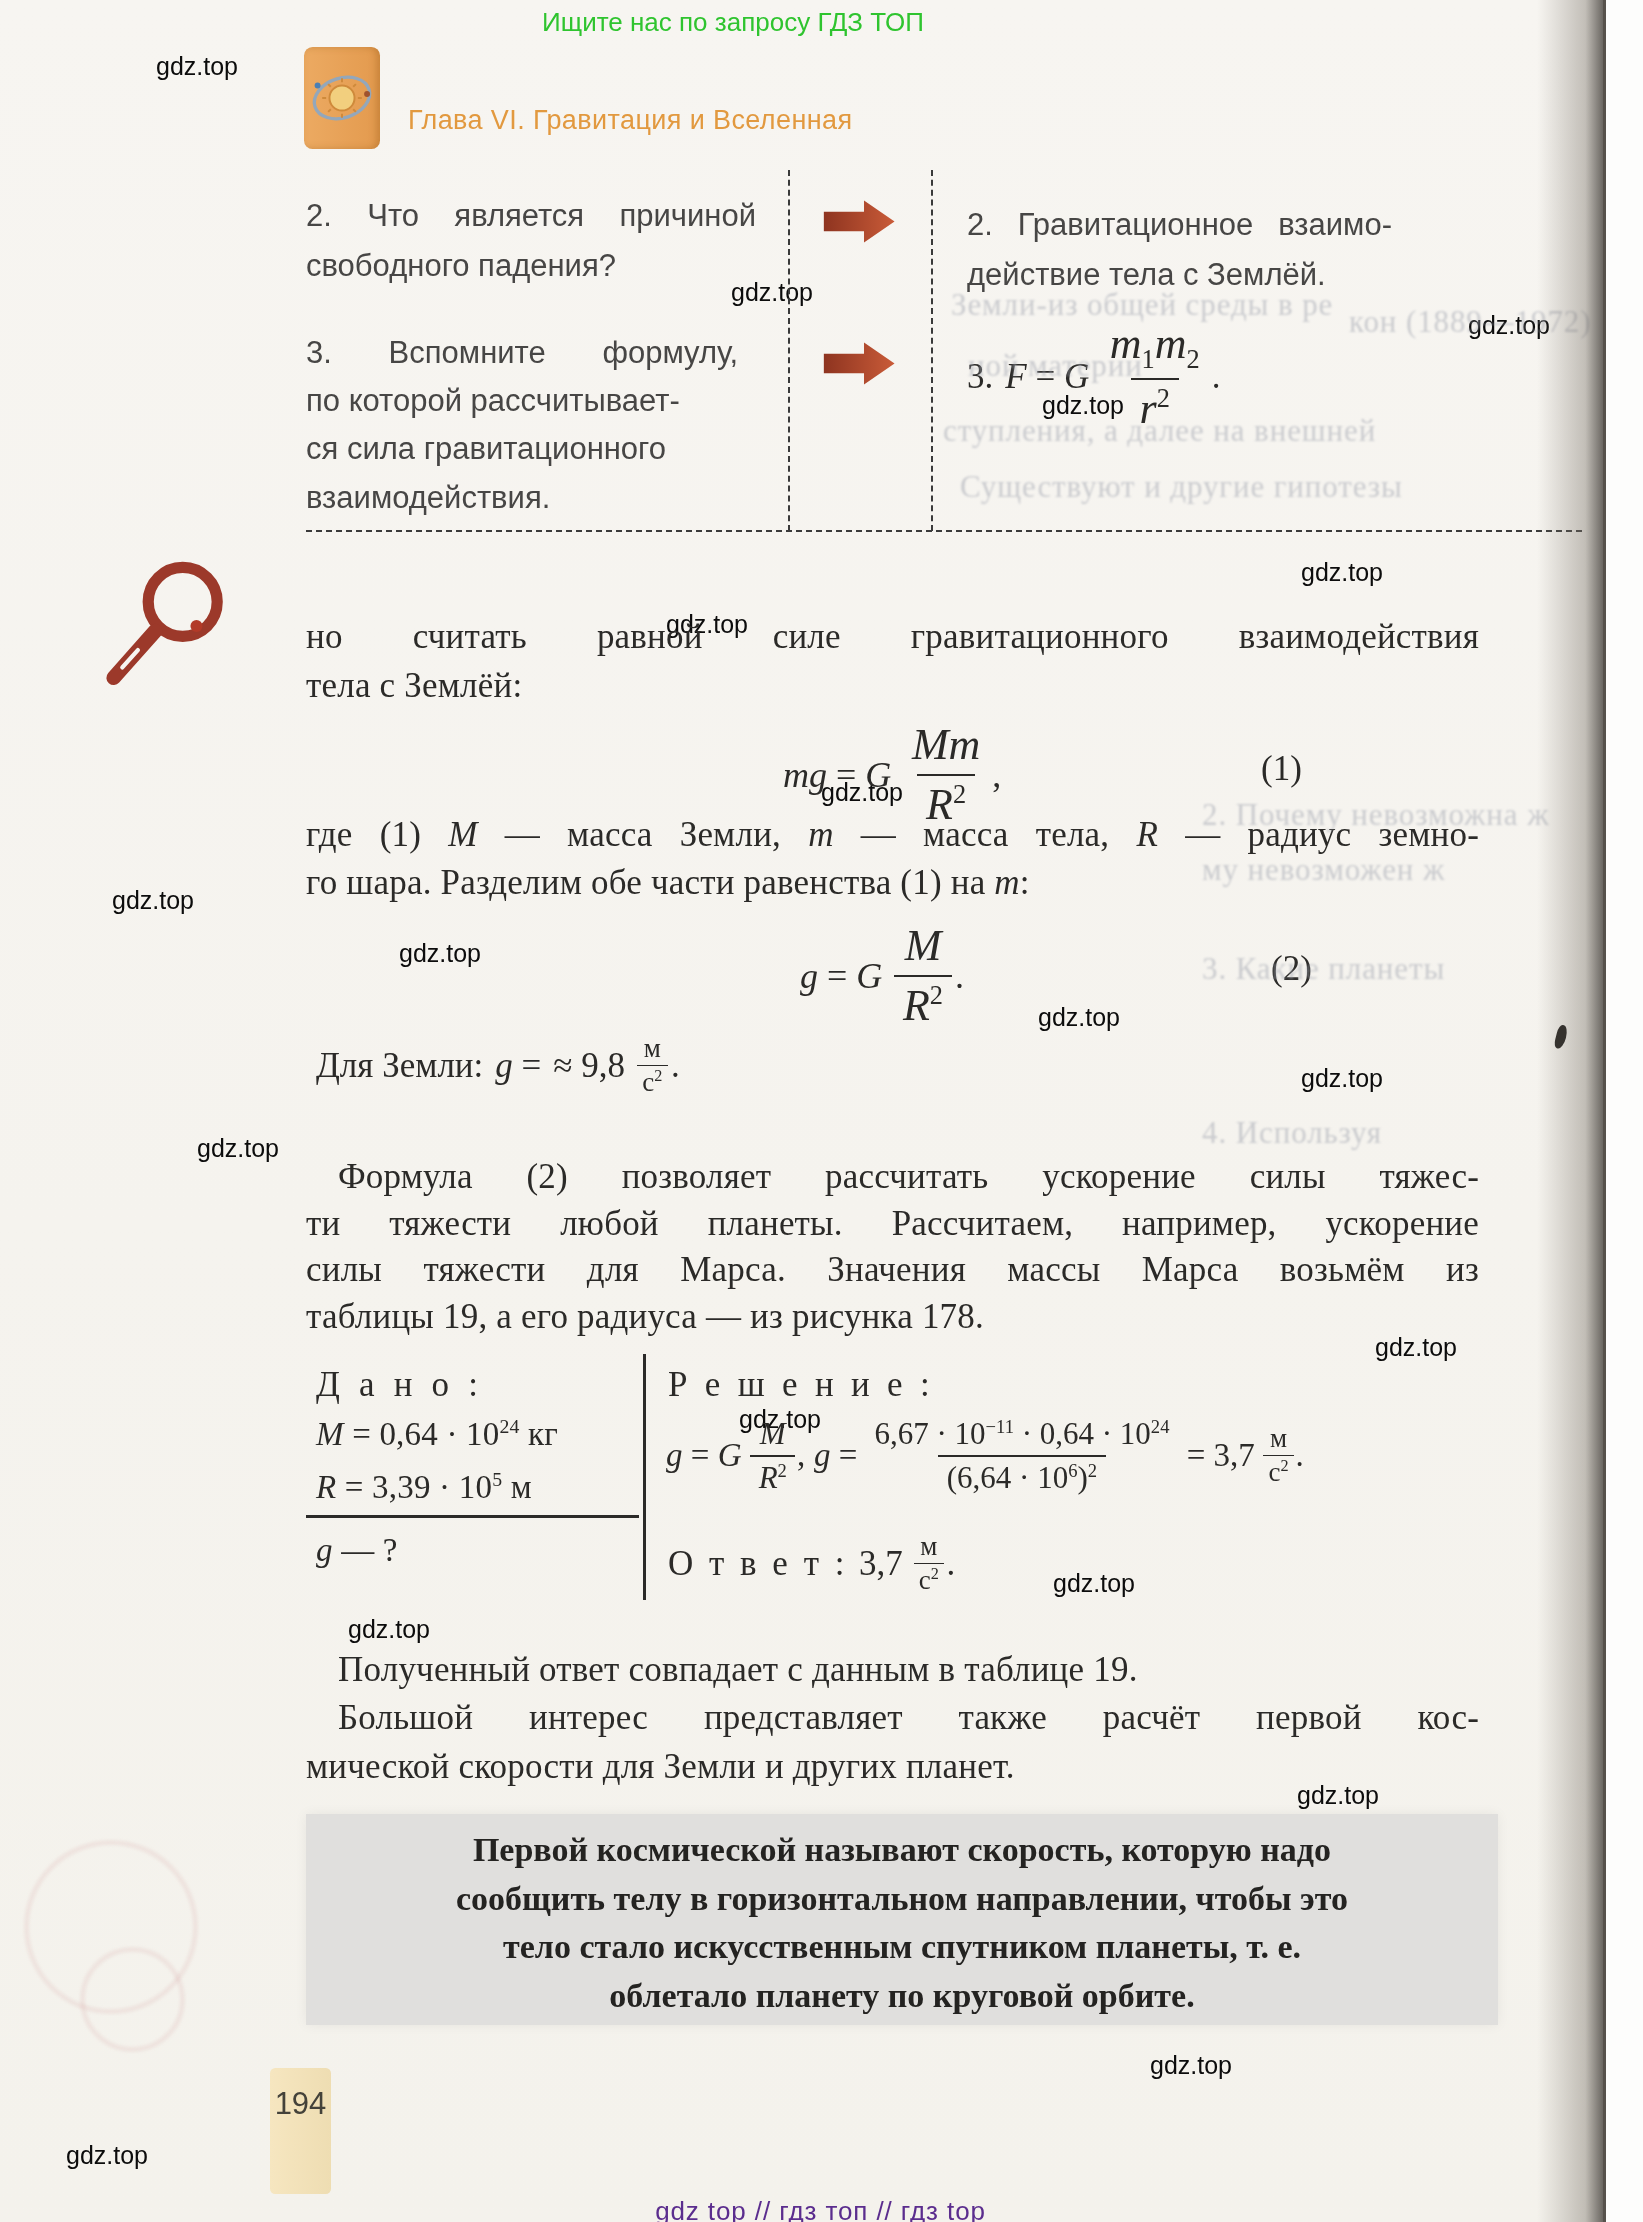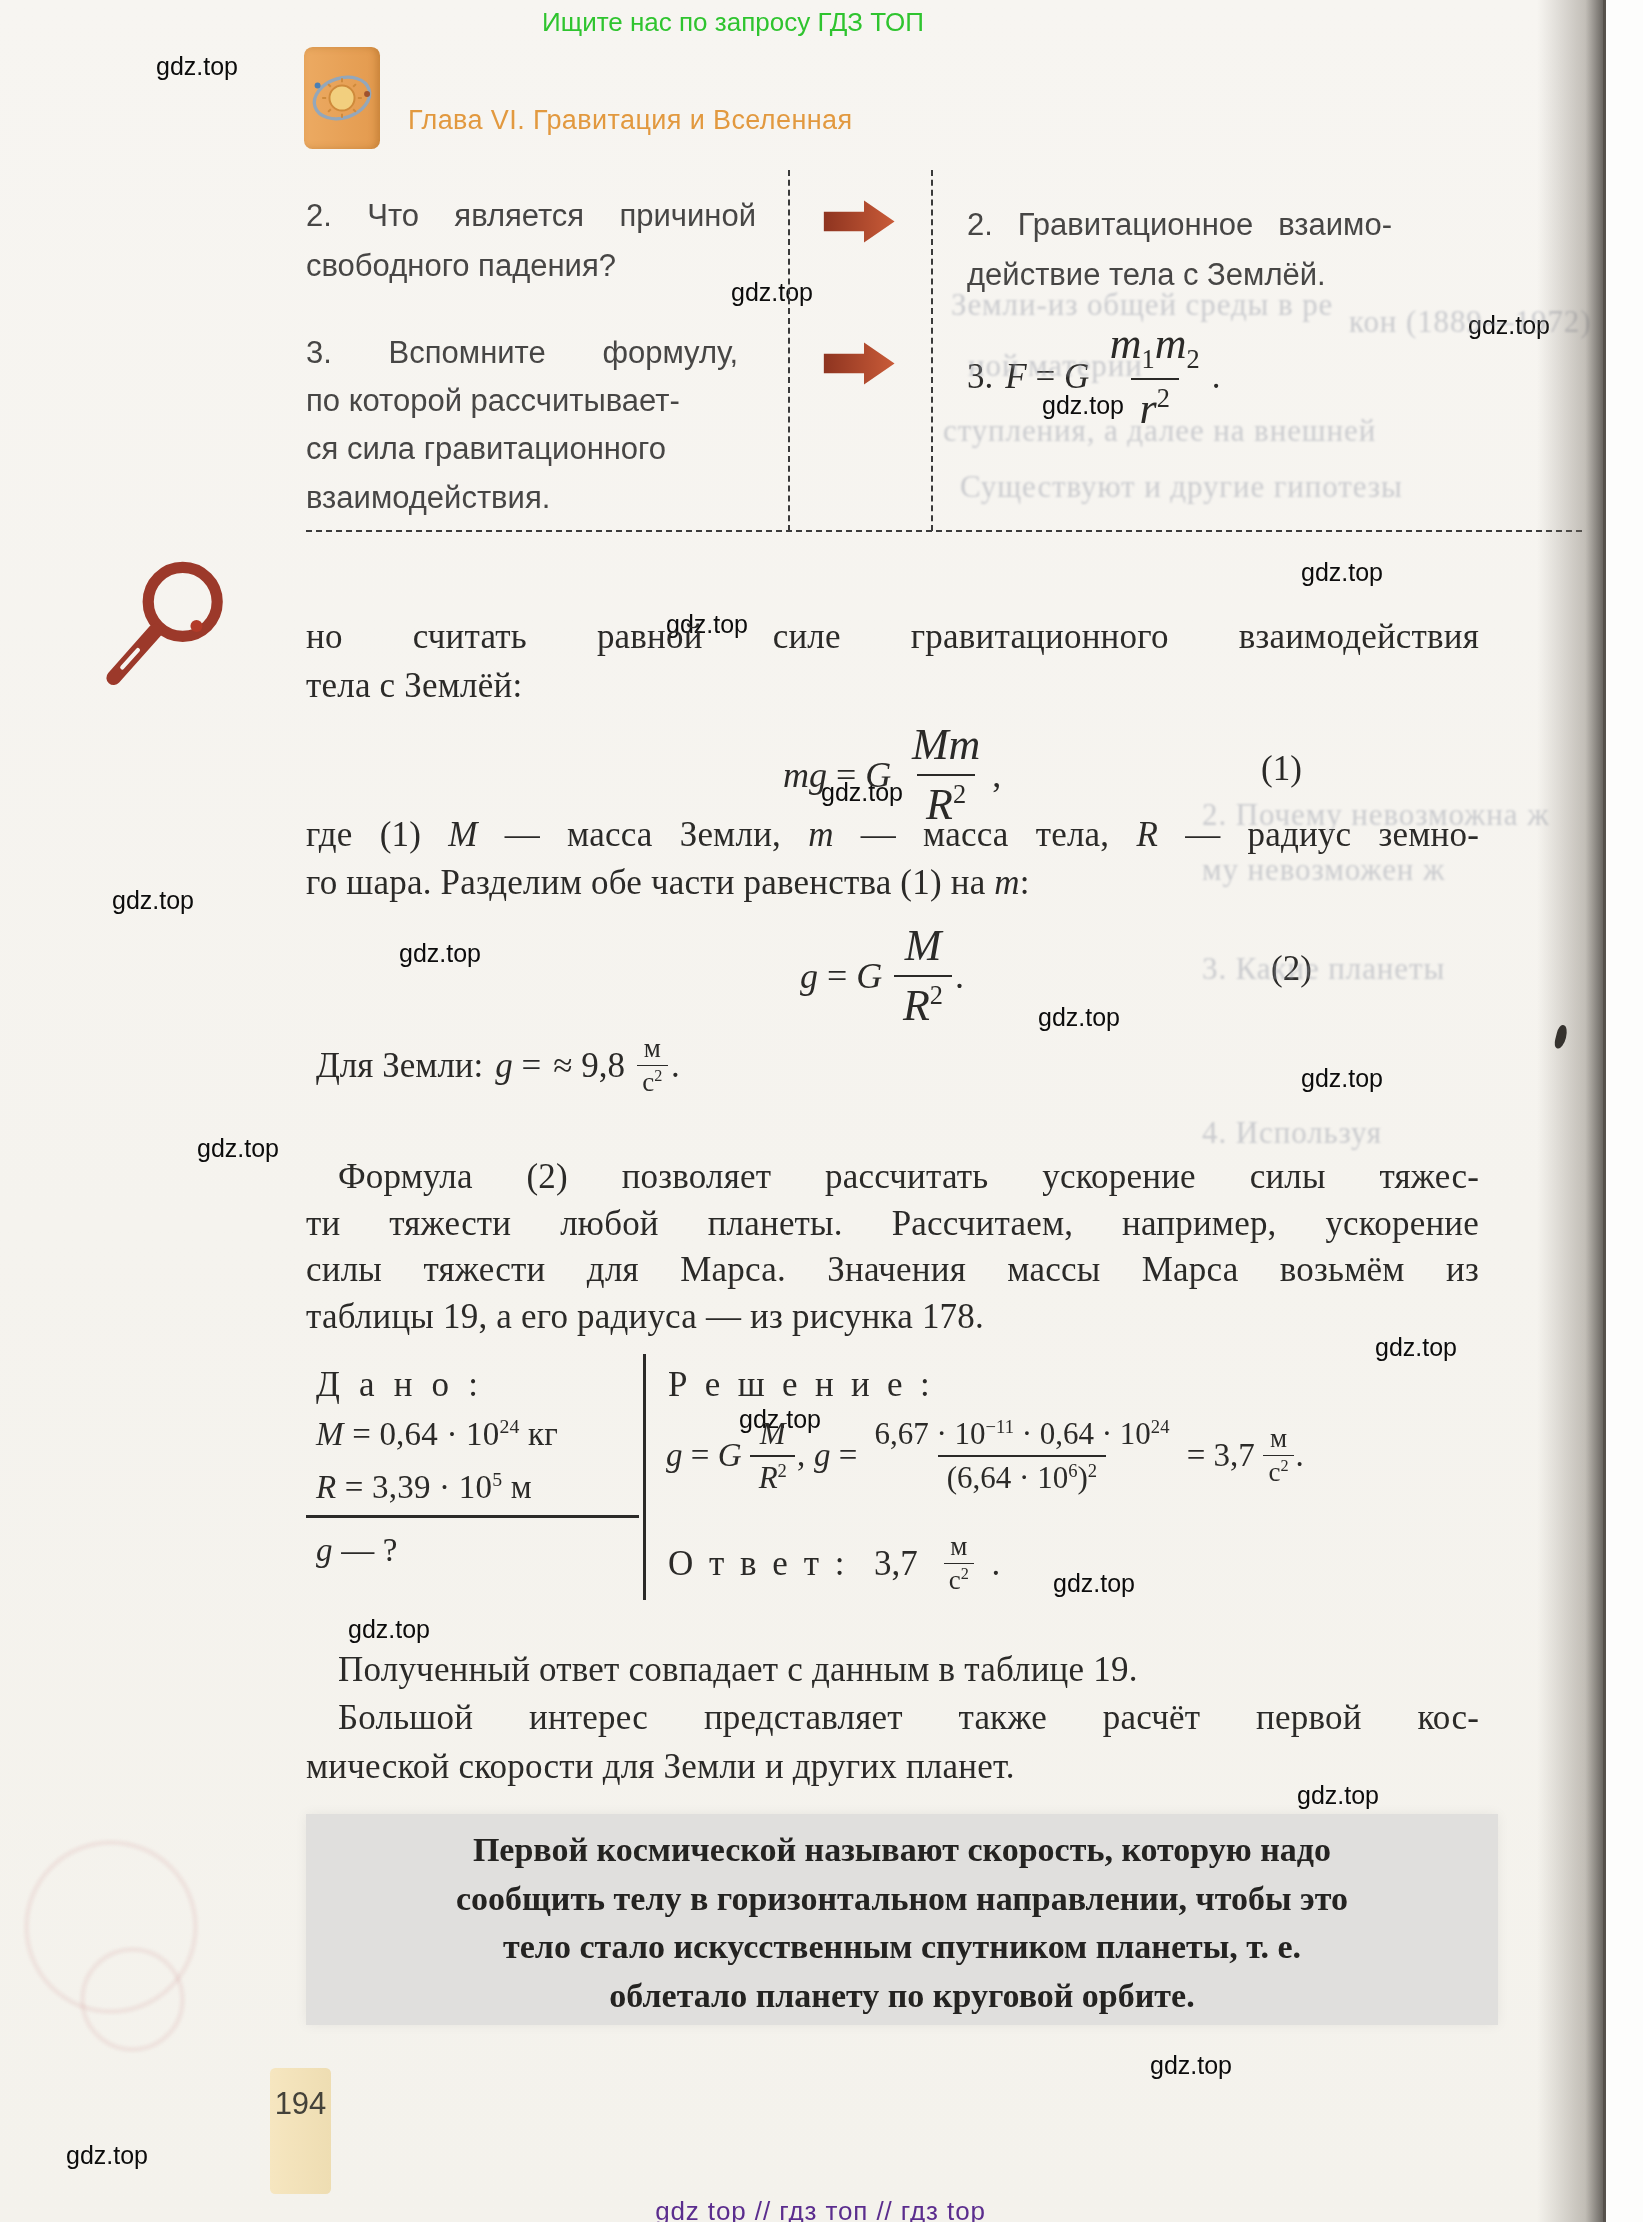--- a/index.html
+++ b/index.html
@@ -210,21 +210,21 @@
       <span class="den">(6,64 · 10<sup>6</sup>)<sup>2</sup></span>
     </span>
     <span>= 3,7</span>
     <span class="ufrac">
       <span class="num">м</span>
       <span class="den">с<sup>2</sup></span>
     </span>
     <span style="margin-left:-7px;">.</span>
   </div>
 
-  <div class="fx" style="left:668px;top:1532px;font-size:35px;gap:26px;">
+  <div class="fx" style="left:668px;top:1532px;font-size:35px;gap:11px;">
     <span style="letter-spacing:3.5px;">О т в е т :</span>
     <span>3,7</span>
     <span class="ufrac">
       <span class="num">м</span>
       <span class="den">с<sup>2</sup></span>
     </span>
     <span style="margin-left:-8.6px;">.</span>
   </div>
 
   <div class="serif" style="left:338px;top:1650px;">Полученный ответ совпадает с данным в таблице 19.</div>

